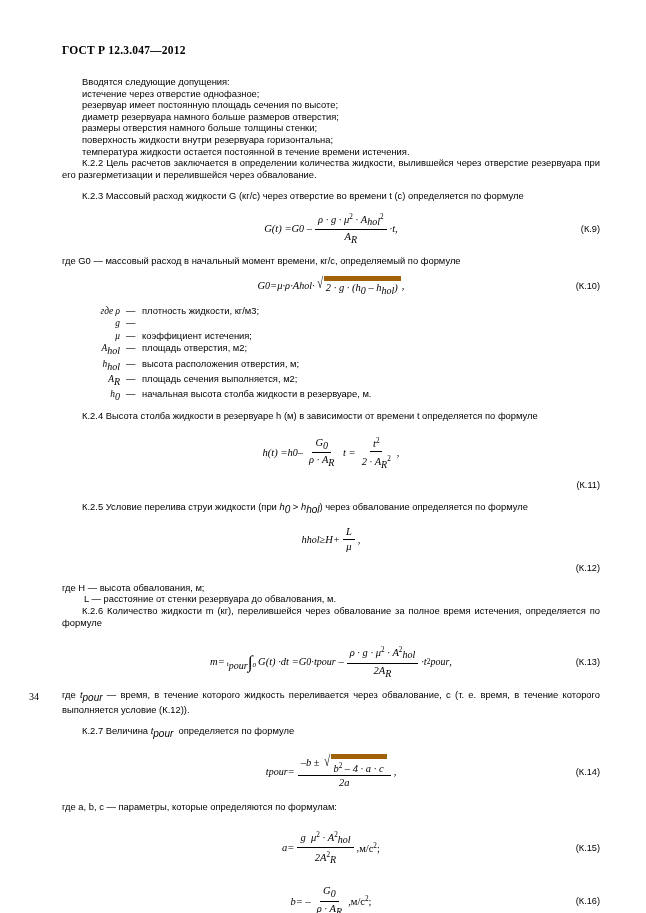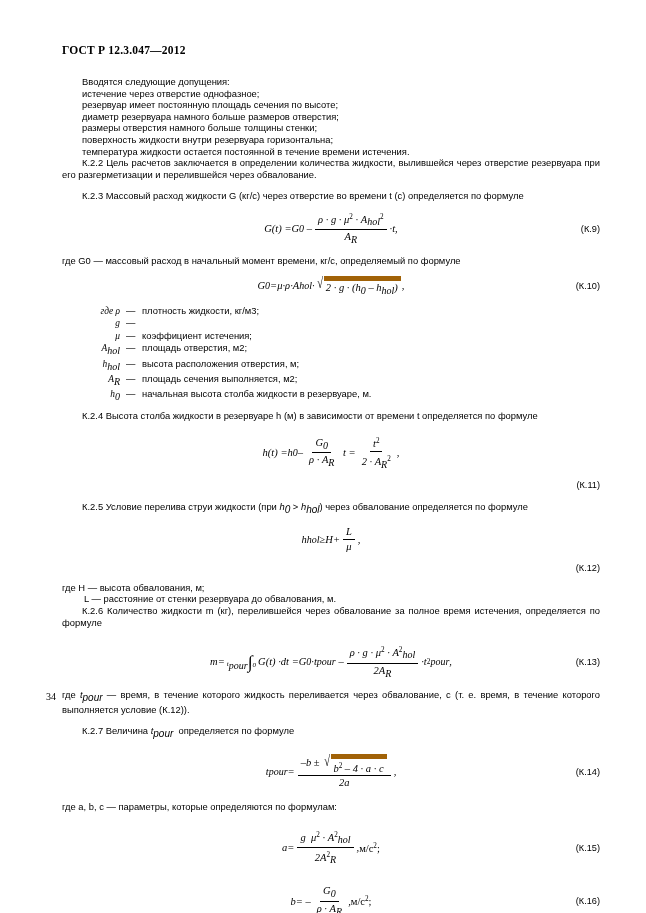--- a/index.html
+++ b/index.html
@@ -124,21 +124,21 @@
     font-style: italic;
     padding-right: 6px;
     flex: 0 0 auto;
   }
   .deflist .dsh {
     width: 16px;
     flex: 0 0 auto;
   }
   .pagenum {
     position: absolute;
-    left: 46px;
+    left: 29px;
     bottom: 26px;
     font-size: 10px;
     font-family: "Liberation Serif", serif;
   }
   .integral {
     display: inline-flex;
     align-items: flex-end;
     font-style: normal;
     line-height: 9px;
     margin: 8px 2px;

